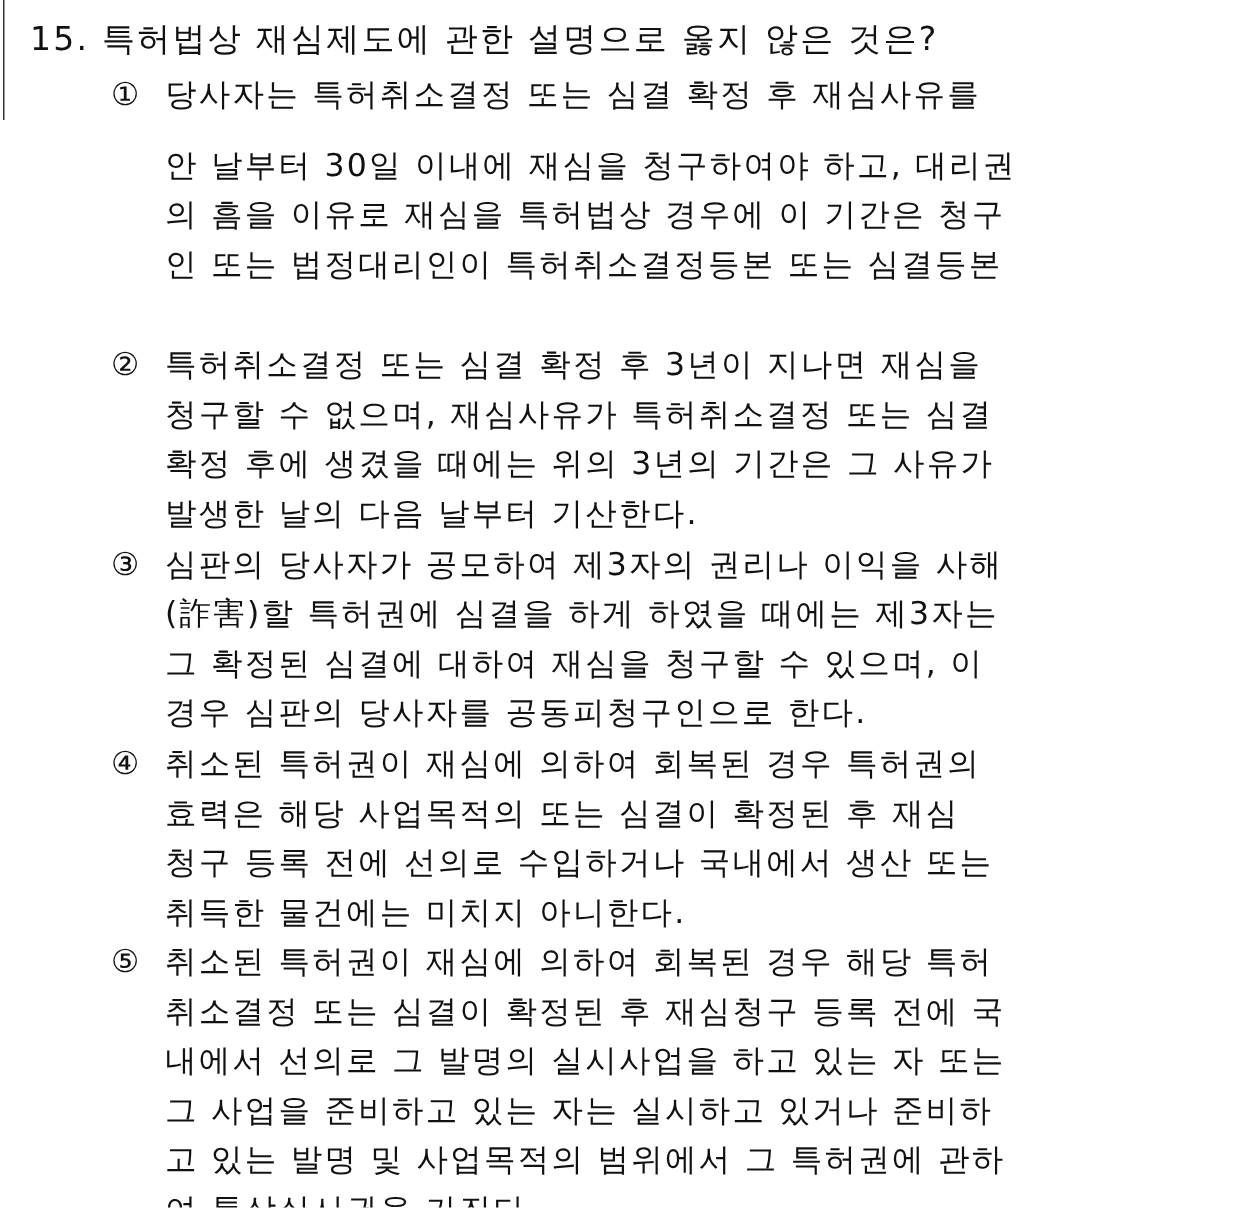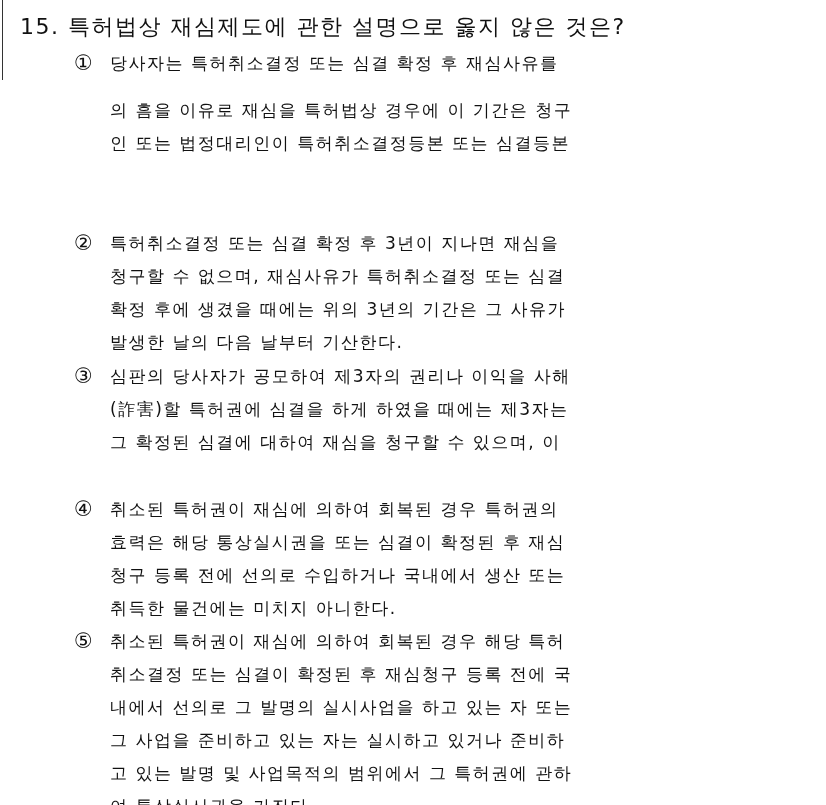--- a/index.html
+++ b/index.html
@@ -42,21 +42,21 @@
       left: 0;
       top: 0;
       font-size: 21px;
       line-height: 33px;
     }
     .option .lines {
       margin-left: 36px;
     }
     .option .line {
       display: block;
-      font-size: 17px;
+      font-size: 21px;
       line-height: 33px;
       letter-spacing: 1.5px;
       white-space: nowrap;
     }
     #opt1 { top: 47px; }
     #opt1 .gap { height: 14px; }
     #opt2 { top: 227px; }
     #opt3 { top: 360px; }
     #opt4 { top: 493px; }
     #opt5 { top: 625px; }
@@ -69,20 +69,21 @@
 <div class="question">
   <span>15.</span>
   <span>특허법상 재심제도에 관한 설명으로 옳지 않은 것은?</span>
 </div>
 
 <div class="option" id="opt1">
   <span class="num">①</span>
   <div class="lines">
     <span class="line">당사자는 특허취소결정 또는 심결 확정 후 재심사유를</span>
     <div class="gap"></div>
+    <span class="line">안 날부터 30일 이내에 재심을 청구하여야 하고, 대리권</span>
     <span class="line">의 흠을 이유로 재심을 특허법상 경우에 이 기간은 청구</span>
     <span class="line">인 또는 법정대리인이 특허취소결정등본 또는 심결등본</span>
   </div>
 </div>
 
 <div class="option" id="opt2">
   <span class="num">②</span>
   <div class="lines">
     <span class="line">특허취소결정 또는 심결 확정 후 3년이 지나면 재심을</span>
     <span class="line">청구할 수 없으며, 재심사유가 특허취소결정 또는 심결</span>
@@ -90,28 +91,29 @@
     <span class="line">발생한 날의 다음 날부터 기산한다.</span>
   </div>
 </div>
 
 <div class="option" id="opt3">
   <span class="num">③</span>
   <div class="lines">
     <span class="line">심판의 당사자가 공모하여 제3자의 권리나 이익을 사해</span>
     <span class="line">(詐害)할 특허권에 심결을 하게 하였을 때에는 제3자는</span>
     <span class="line">그 확정된 심결에 대하여 재심을 청구할 수 있으며, 이</span>
+    <span class="line">경우 심판의 당사자를 공동피청구인으로 한다.</span>
   </div>
 </div>
 
 <div class="option" id="opt4">
   <span class="num">④</span>
   <div class="lines">
     <span class="line">취소된 특허권이 재심에 의하여 회복된 경우 특허권의</span>
-    <span class="line">효력은 해당 통상실시권을 또는 심결이 확정된 후 재심</span>
+    <span class="line">효력은 해당 사업목적의 또는 심결이 확정된 후 재심</span>
     <span class="line">청구 등록 전에 선의로 수입하거나 국내에서 생산 또는</span>
     <span class="line">취득한 물건에는 미치지 아니한다.</span>
   </div>
 </div>
 
 <div class="option" id="opt5">
   <span class="num">⑤</span>
   <div class="lines">
     <span class="line">취소된 특허권이 재심에 의하여 회복된 경우 해당 특허</span>
     <span class="line">취소결정 또는 심결이 확정된 후 재심청구 등록 전에 국</span>

